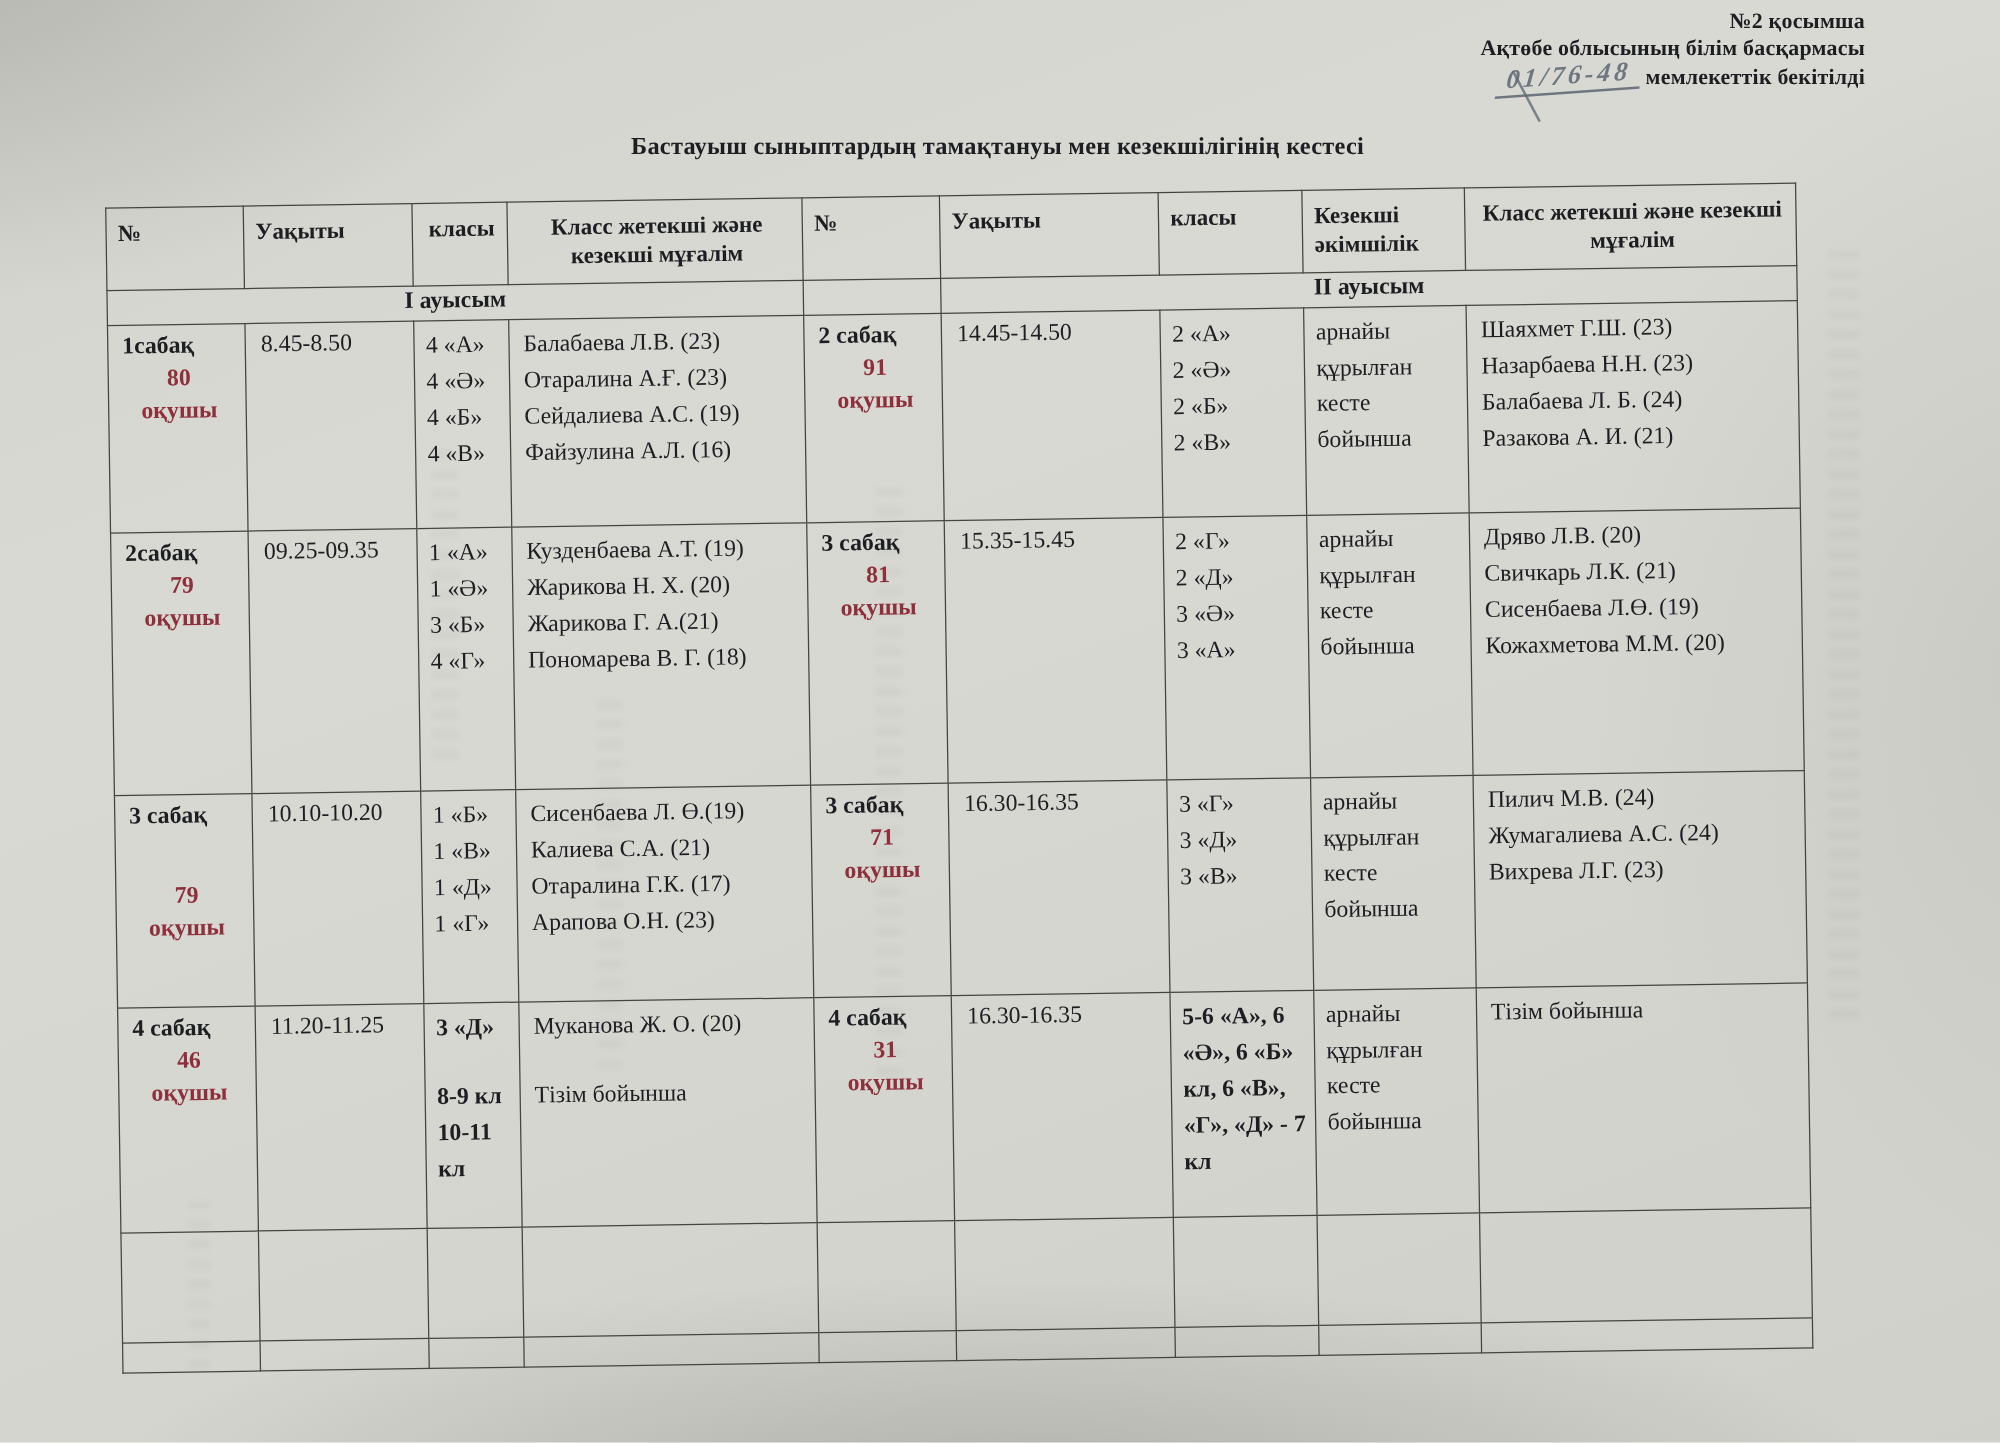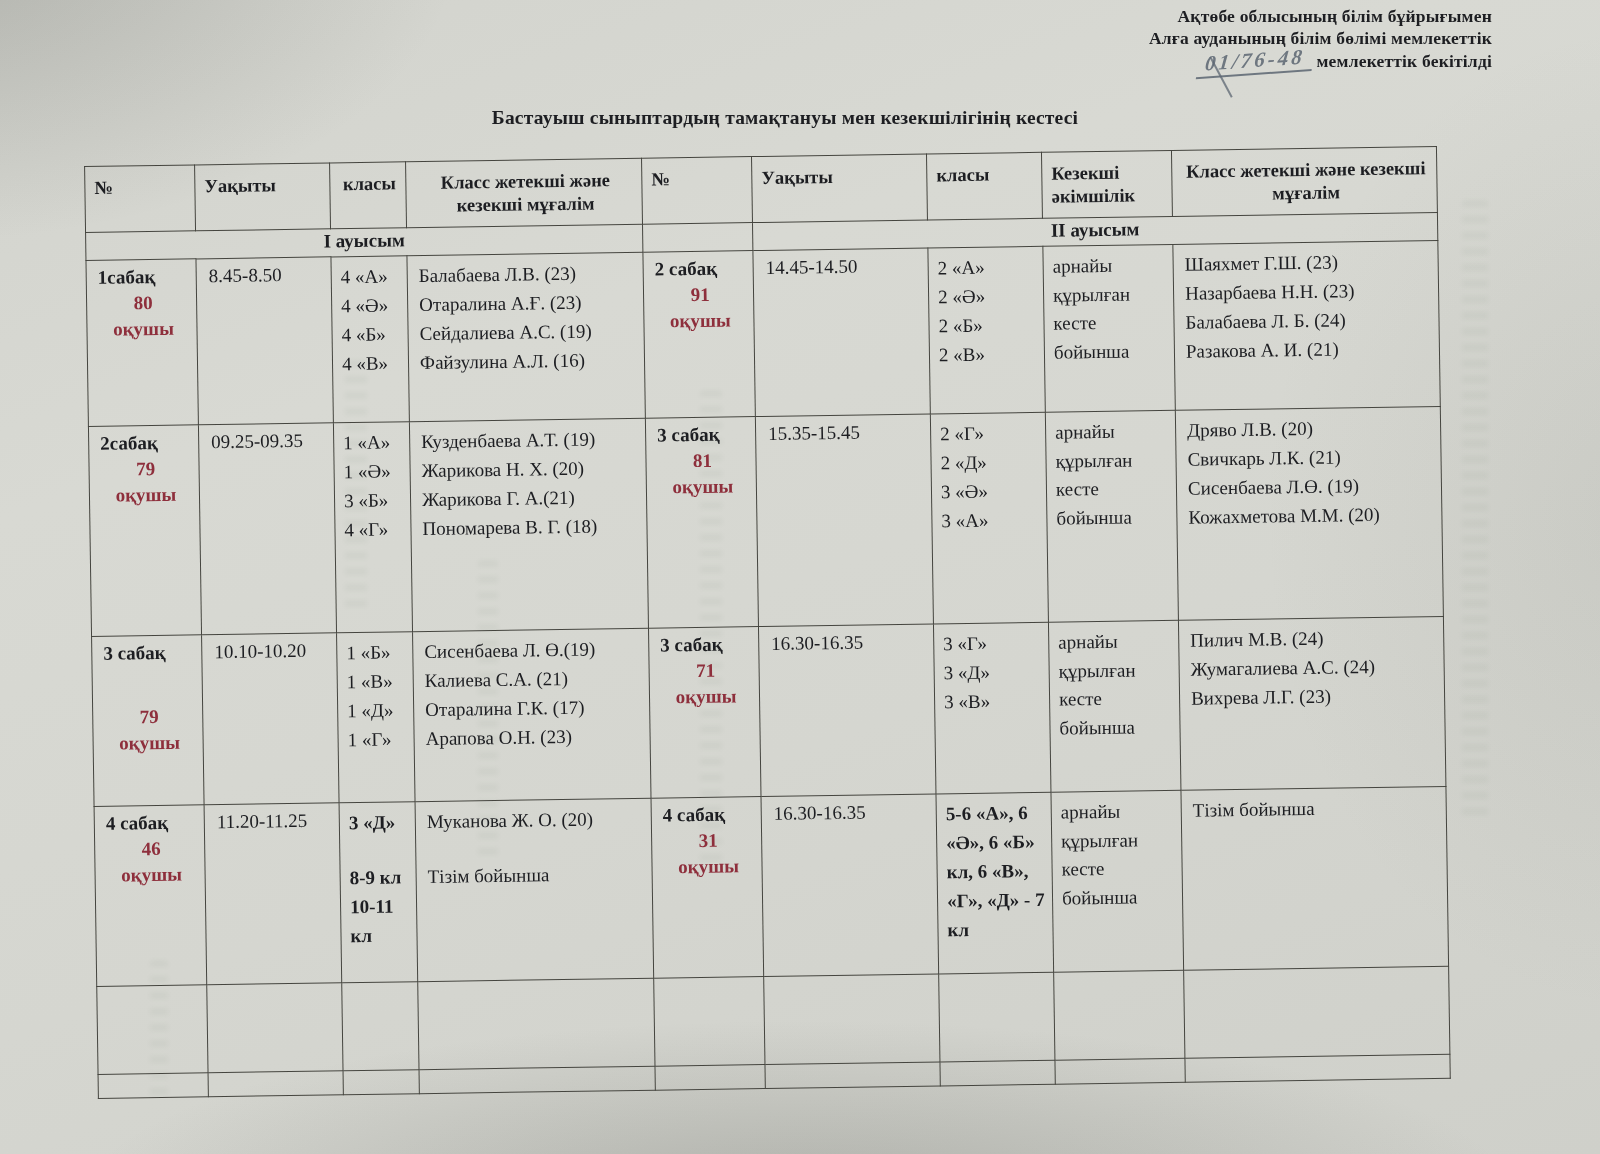--- a/index.html
+++ b/index.html
@@ -48,21 +48,21 @@
     padding:0 8px 1px 8px;
     margin-right:4px;
     opacity:.85;
   }
   .pen-tail{
     position:absolute; width:46px; height:2px; background:var(--pen);
     right:248px; top:26px; transform:rotate(62deg); opacity:.75;
   }
   
   .doc-title{
-    position:absolute; top:107px; left:0; width:1570px;
+    position:absolute; top:107px; left:13px; width:1570px;
     text-align:center; font-weight:700; font-size:19.5px; letter-spacing:.2px;
   }
   
   #sheet{
     position:absolute; left:84px; top:156px; width:1352px;
     transform:rotate(-0.85deg);
     transform-origin:50% 0;
   }
   table{border-collapse:collapse; table-layout:fixed; width:1352px;}
   td,th{
@@ -99,22 +99,22 @@
 </head>
 <body>
 
 <div class="bleed" style="left:345px;top:360px;width:22px;height:250px;"></div>
 <div class="bleed" style="left:478px;top:560px;width:20px;height:300px;"></div>
 <div class="bleed" style="left:700px;top:390px;width:22px;height:480px;"></div>
 <div class="bleed" style="left:1462px;top:200px;width:26px;height:620px;"></div>
 <div class="bleed" style="left:150px;top:960px;width:18px;height:140px;"></div>
 
 <div class="corner">
-  <div>Ақтөбе облысының білім бұйрығымен</div>
-  <div>Алға ауданының білім бөлімі мемлекеттік</div>
+  <div>№2 қосымша</div>
+  <div>Ақтөбе облысының білім басқармасы</div>
   <div class="hw-line">
     <span class="handwritten">01/76-48</span><span>мемлекеттік бекітілді</span>
     <span class="pen-tail"></span>
   </div>
 </div>
 
 <div class="doc-title">Бастауыш сыныптардың тамақтануы мен кезекшілігінің кестесі</div>
 
 <div id="sheet">
 <table>

